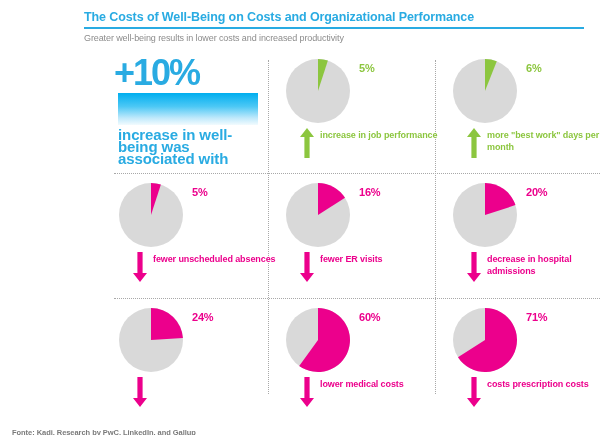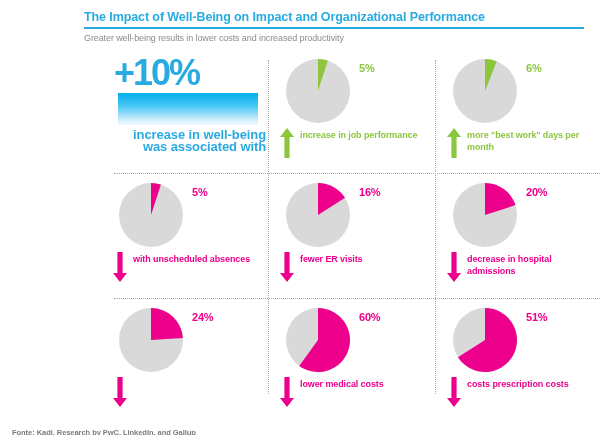--- a/index.html
+++ b/index.html
@@ -125,21 +125,21 @@
     font-weight: bold;
     letter-spacing: -0.2px;
     white-space: nowrap;
   }
   .pct.green  { color: #8CC63F; }
   .pct.magenta{ color: #EC008C; }
 
   
   .caption-row {
     position: absolute;
-    left: 4px;
+    left: 24px;
     top: 72px;
     width: 160px;
     display: flex;
     align-items: flex-start;
   }
   .arrow {
     flex: 0 0 auto;
     width: 16px;
     height: 30px;
     margin-right: 5px;
@@ -179,47 +179,46 @@
     top: 37px;
     width: 140px;
     height: 32px;
     background: linear-gradient(to bottom, #00AEEF 0%, #4CC8F5 42%, #BFE9FB 78%, #F2FBFE 100%);
   }
   .hero-caption {
     position: absolute;
     left: 10px;
     top: 73px;
     width: 148px;
-    font-size: 13px;
+    font-size: 15px;
     font-weight: bold;
     line-height: 12px;
     color: #29ABE2;
     letter-spacing: -0.1px;
-    text-align: right;
   }
 
   
   .footer {
     position: absolute;
     left: 12px;
     top: 428px;
     font-size: 7.5px;
     font-weight: bold;
     color: #7A7A7A;
     letter-spacing: -0.05px;
     white-space: nowrap;
   }
 </style>
 </head>
 <body>
 
 <div id="infographic">
 
   <div class="header">
-    <div class="title">The Impact of Well-Being on Impact and Organizational Performance</div>
+    <div class="title">The Costs of Well-Being on Costs and Organizational Performance</div>
     <div class="title-rule"></div>
     <div class="subtitle">Greater well-being results in lower costs and increased productivity</div>
   </div>
 
   <div class="grid">
 
     <div class="vdiv v1"></div>
     <div class="vdiv v2"></div>
     <div class="hdiv h1"></div>
     <div class="hdiv h2"></div>
@@ -267,21 +266,21 @@
           <svg viewBox="0 0 66 66" class="pie">
             <circle cx="33" cy="33" r="32" fill="#D9D9D9"></circle>
             <path d="M 33 33 L 33 1 A 32 32 0 0 1 42.88854381999832 2.566191478555087 Z" fill="#EC008C"></path>
           </svg>
         </div>
         <div class="pct magenta">5%</div>
         <div class="caption-row">
           <svg viewBox="0 0 16 30" width="16" height="30" class="arrow">
             <path d="M8 30 L15 21 L10.6 21 L10.6 0 L5.4 0 L5.4 21 L1 21 Z" fill="#EC008C"></path>
           </svg>
-          <div class="caption magenta">with unscheduled absences</div>
+          <div class="caption magenta">fewer unscheduled absences</div>
         </div>
       </div>
     <div class="cell c1 r1">
         <div class="pie-wrap">
           <svg viewBox="0 0 66 66" class="pie">
             <circle cx="33" cy="33" r="32" fill="#D9D9D9"></circle>
             <path d="M 33 33 L 33 1 A 32 32 0 0 1 60.01849361606449 15.85354256067211 Z" fill="#EC008C"></path>
           </svg>
         </div>
         <div class="pct magenta">16%</div>
@@ -336,21 +335,21 @@
           <div class="caption magenta">lower medical costs</div>
         </div>
       </div>
     <div class="cell c2 r2">
         <div class="pie-wrap">
           <svg viewBox="0 0 66 66" class="pie">
             <circle cx="33" cy="33" r="32" fill="#D9D9D9"></circle>
             <path d="M 33 33 L 33 1 A 32 32 0 1 1 5.9815063839355105 50.146457439327875 Z" fill="#EC008C"></path>
           </svg>
         </div>
-        <div class="pct magenta">51%</div>
+        <div class="pct magenta">71%</div>
         <div class="caption-row">
           <svg viewBox="0 0 16 30" width="16" height="30" class="arrow">
             <path d="M8 30 L15 21 L10.6 21 L10.6 0 L5.4 0 L5.4 21 L1 21 Z" fill="#EC008C"></path>
           </svg>
           <div class="caption magenta">costs prescription costs</div>
         </div>
       </div>
   </div>
 
   <div class="footer">Fonte: Kadi, Research by PwC, LinkedIn, and Gallup</div>

